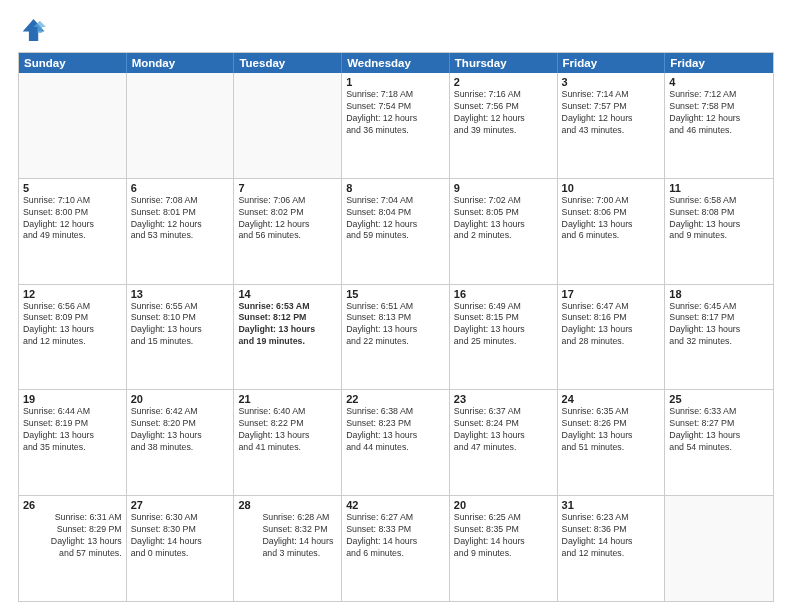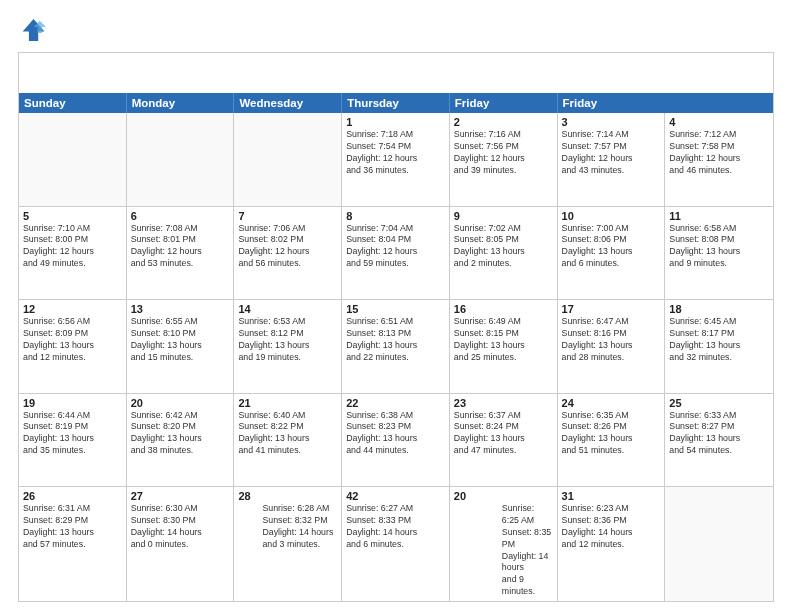--- a/index.html
+++ b/index.html
@@ -62,21 +62,20 @@
     .calendar {
       flex: 1;
       display: flex;
       flex-direction: column;
       border: 1px solid #ccc;
     }
     .cal-header {
       display: grid;
       grid-template-columns: repeat(7, 1fr);
       background: #2a6db5;
-      margin-top: 40px;
     }
     .cal-header-cell {
       color: #fff;
       font-size: 11.5px;
       font-weight: bold;
       padding: 4px 5px;
       text-align: left;
       border-right: 1px solid #4a8dd0;
     }
     .cal-header-cell:last-child { border-right: none; }
@@ -132,20 +131,21 @@
     <div class="title-block">
       <div class="month-title"></div>
       <div class="location-title"></div>
     </div>
   </div>
 
   <div class="calendar">
     <div class="cal-header">
     <div class="cal-header-cell">Sunday</div>
         <div class="cal-header-cell">Monday</div>
+        <div class="cal-header-cell">Tuesday</div>
         <div class="cal-header-cell">Wednesday</div>
         <div class="cal-header-cell">Thursday</div>
         <div class="cal-header-cell">Friday</div>
         <div class="cal-header-cell">Friday</div>
       </div>
     <div class="cal-body">
     <div class="cal-row">
           <div class="cal-cell empty"></div>
           <div class="cal-cell empty"></div>
           <div class="cal-cell empty"></div>
@@ -239,21 +239,21 @@
           </div>
           <div class="cal-cell">
             <div class="day-num">13</div>
             <div class="day-info" style="white-space: pre-line;">Sunrise: 6:55 AM
 Sunset: 8:10 PM
 Daylight: 13 hours
 and 15 minutes.</div>
           </div>
           <div class="cal-cell">
             <div class="day-num">14</div>
-            <div class="day-info" style="white-space: pre-line;">Sunrise: 6:53 AM
+            <div class="day-info" style="white-space: pre-line; font-weight: bold;">Sunrise: 6:53 AM
 Sunset: 8:12 PM
 Daylight: 13 hours
 and 19 minutes.</div>
           </div>
           <div class="cal-cell">
             <div class="day-num">15</div>
             <div class="day-info" style="white-space: pre-line;">Sunrise: 6:51 AM
 Sunset: 8:13 PM
 Daylight: 13 hours
 and 22 minutes.</div>
@@ -327,21 +327,21 @@
             <div class="day-num">25</div>
             <div class="day-info" style="white-space: pre-line;">Sunrise: 6:33 AM
 Sunset: 8:27 PM
 Daylight: 13 hours
 and 54 minutes.</div>
           </div>
         </div>
         <div class="cal-row">
           <div class="cal-cell">
             <div class="day-num">26</div>
-            <div class="day-info" style="white-space: pre-line;">Sunrise: 6:31 AM
+            <div class="day-info" style="white-space: pre-line; text-align: right;">Sunrise: 6:31 AM
 Sunset: 8:29 PM
 Daylight: 13 hours
 and 57 minutes.</div>
           </div>
           <div class="cal-cell">
             <div class="day-num">27</div>
             <div class="day-info" style="white-space: pre-line;">Sunrise: 6:30 AM
 Sunset: 8:30 PM
 Daylight: 14 hours
 and 0 minutes.</div>
@@ -355,21 +355,21 @@
           </div>
           <div class="cal-cell">
             <div class="day-num">42</div>
             <div class="day-info" style="white-space: pre-line;">Sunrise: 6:27 AM
 Sunset: 8:33 PM
 Daylight: 14 hours
 and 6 minutes.</div>
           </div>
           <div class="cal-cell">
             <div class="day-num">20</div>
-            <div class="day-info" style="white-space: pre-line; margin-left: 48px;">Sunrise: 6:25 AM
+            <div class="day-info" style="white-space: pre-line;">Sunrise: 6:25 AM
 Sunset: 8:35 PM
 Daylight: 14 hours
 and 9 minutes.</div>
           </div>
           <div class="cal-cell">
             <div class="day-num">31</div>
             <div class="day-info" style="white-space: pre-line;">Sunrise: 6:23 AM
 Sunset: 8:36 PM
 Daylight: 14 hours
 and 12 minutes.</div>

